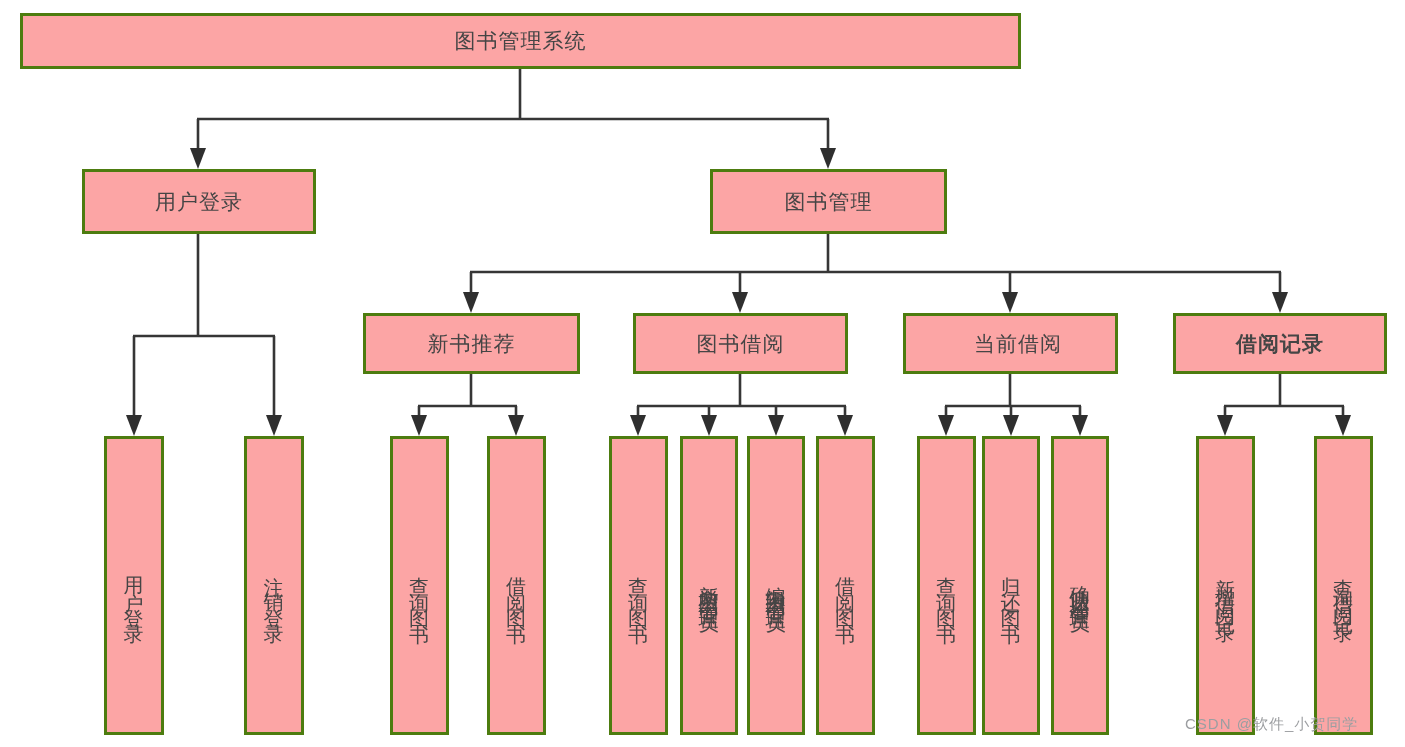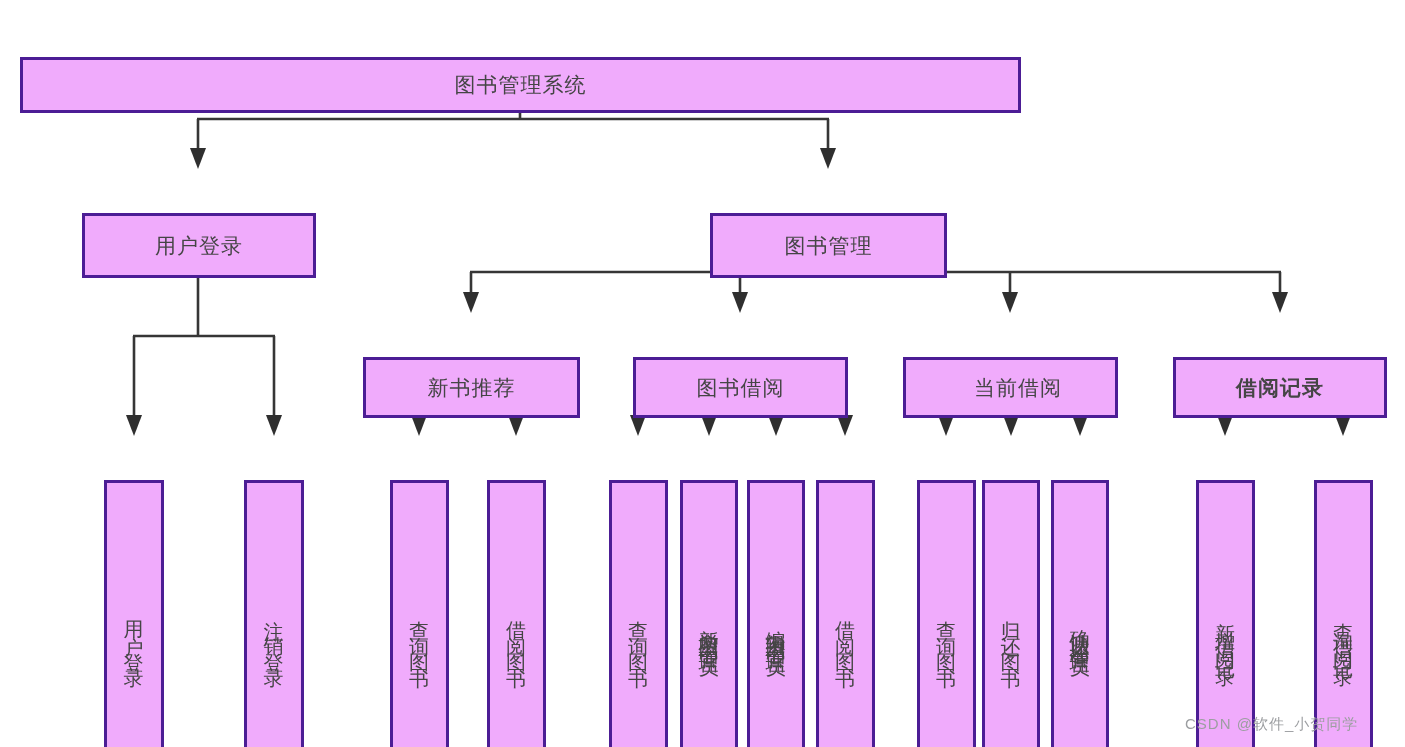--- a/index.html
+++ b/index.html
@@ -9,29 +9,28 @@
     background:#ffffff;
     font-family:"Liberation Sans","DejaVu Sans",sans-serif;
     overflow:hidden;
   }
   .connectors{position:absolute;left:0;top:0;z-index:1;}
   .connectors line{stroke:#363636;stroke-width:2.6;}
   .connectors polygon{fill:#2f2f2f;}
   .box{
     position:absolute;
     box-sizing:border-box;
-    background:#f0abfc;
-    border:3px solid #4c1d95;
+    background:#fca5a5;
+    border:3px solid #4d7c0f;
     display:flex;align-items:center;justify-content:center;
     color:#454545;
     z-index:2;
     font-size:21px;
     text-align:center;
     letter-spacing:1px;
-    margin-top:44px;
   }
   .leaf{
     writing-mode:vertical-rl;
     text-orientation:mixed;
     font-size:20px;
     letter-spacing:16px;
     padding-top:14px;
     line-height:1;
   }
   .leaf.len6{letter-spacing:9px;padding-top:8px;}

